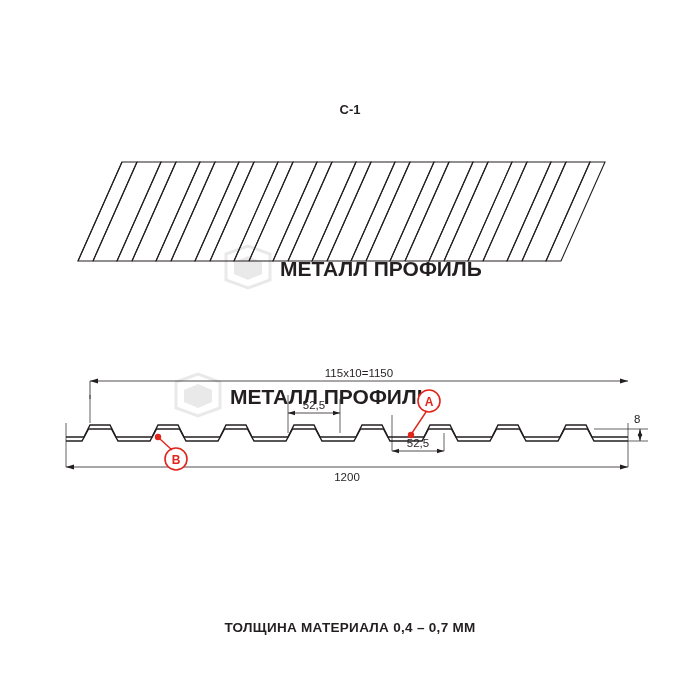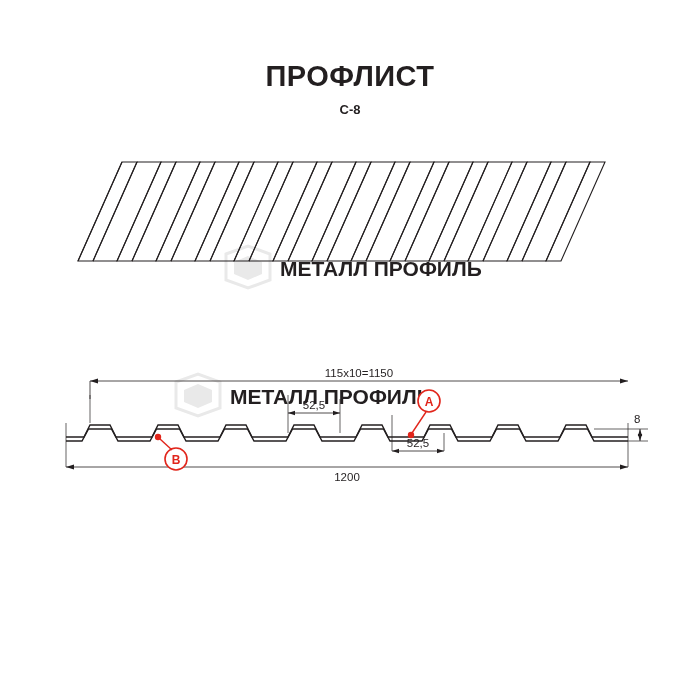--- a/index.html
+++ b/index.html
@@ -78,22 +78,21 @@
     fill: #231f20;
   }
   .dim-text { font-size: 11.5px; }
   .callout-text { font-size: 12px; font-weight: bold; fill: #e1251b; }
 </style>
 </head>
 <body>
 
 <div class="page">
 
-  <div class="title">ПРОФЛИСТ</div>
-  <div class="subtitle">С-8</div>
+  <div class="subtitle">С-1</div>
 
   <div class="watermark wm1">
     <svg width="270" height="60" viewBox="0 0 270 60">
       <g fill="#e9e9e9">
         <path d="M8 14 L30 6 L52 14 L52 40 L30 48 L8 40 Z" fill="none" stroke="#e9e9e9" stroke-width="3"></path>
         <path d="M16 22 L30 16 L44 22 L44 34 L30 40 L16 34 Z" fill="#e9e9e9"></path>
       </g>
       <text x="62" y="36" font-size="21" font-weight="bold" fill="#e9e9e9">МЕТАЛЛ ПРОФИЛЬ</text>
     </svg>
   </div>
@@ -251,13 +250,14 @@
 
       <g>
         <circle cx="128" cy="104" r="11" fill="#ffffff" stroke="#e1251b" stroke-width="1.6"></circle>
         <text class="callout-text" x="128" y="108.5" text-anchor="middle">B</text>
         <line x1="124" y1="95" x2="112" y2="84" stroke="#e1251b" stroke-width="1.4"></line>
         <circle cx="110" cy="82" r="3.2" fill="#e1251b"></circle>
       </g>
     </svg>
   </div>
 
+  <div class="footer-note">ТОЛЩИНА МАТЕРИАЛА 0,4 – 0,7 ММ</div>
 </div>
 
 </body></html>

